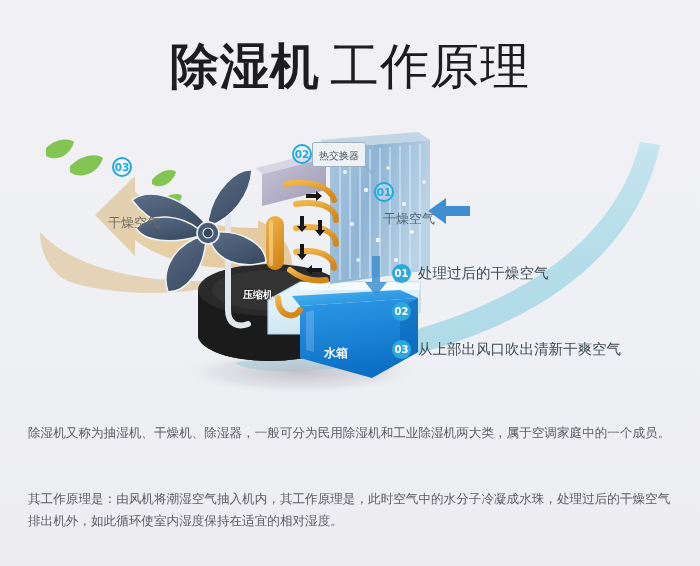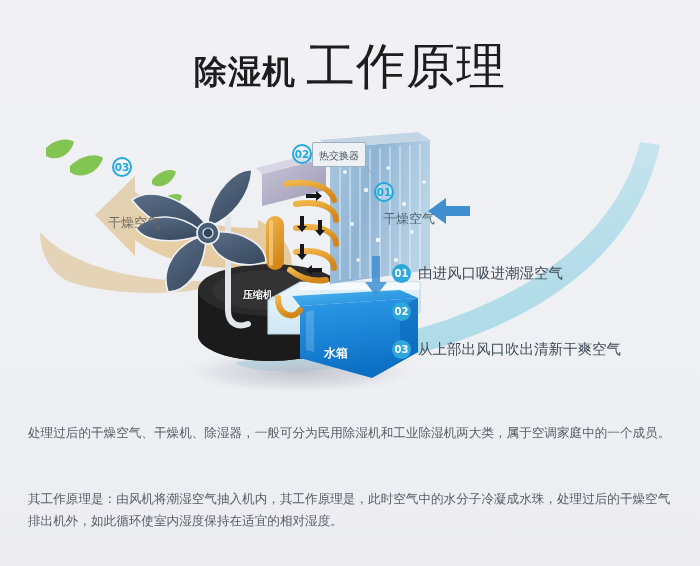--- a/index.html
+++ b/index.html
@@ -25,21 +25,21 @@
   
   .title-wrap {
     position: absolute;
     top: 34px;
     left: 0;
     width: 700px;
     text-align: center;
     white-space: nowrap;
   }
   .title-bold {
-    font-size: 33px;
+    font-size: 49px;
     font-weight: 700;
     color: #1d1d1f;
     letter-spacing: 1px;
     font-family: Liberation Serif, serif;
   }
   .title-light {
     font-size: 49px;
     font-weight: 400;
     color: #1d1d1f;
     letter-spacing: 1px;
@@ -388,33 +388,33 @@
     <div class="ring-badge ring-01">01</div>
     <div class="dlabel label-humid">干燥空气</div>
 
     <div class="dlabel label-compressor">压缩机</div>
     <div class="dlabel label-tank">水箱</div>
   </div>
 
   <div class="legend">
     <div class="legend-row">
       <div class="legend-badge">01</div>
-      <div class="legend-text">由进风口吸进潮湿空气</div>
+      <div class="legend-text">处理过后的干燥空气</div>
     </div>
     <div class="legend-row">
       <div class="legend-badge">02</div>
     </div>
     <div class="legend-row">
       <div class="legend-badge">03</div>
       <div class="legend-text">从上部出风口吹出清新干爽空气</div>
     </div>
   </div>
 
   <div class="copy copy-1">
-    <p>处理过后的干燥空气、干燥机、除湿器，一般可分为民用除湿机和工业除湿机两大类，属于空调家庭中的一个成员。</p>
+    <p>除湿机又称为抽湿机、干燥机、除湿器，一般可分为民用除湿机和工业除湿机两大类，属于空调家庭中的一个成员。</p>
   </div>
 
   <div class="copy copy-2">
     <p>其工作原理是：由风机将潮湿空气抽入机内，其工作原理是，此时空气中的水分子冷凝成水珠，处理过后的干燥空气</p>
     <p>排出机外，如此循环使室内湿度保持在适宜的相对湿度。</p>
   </div>
 
 </div>
 
 </body></html>

